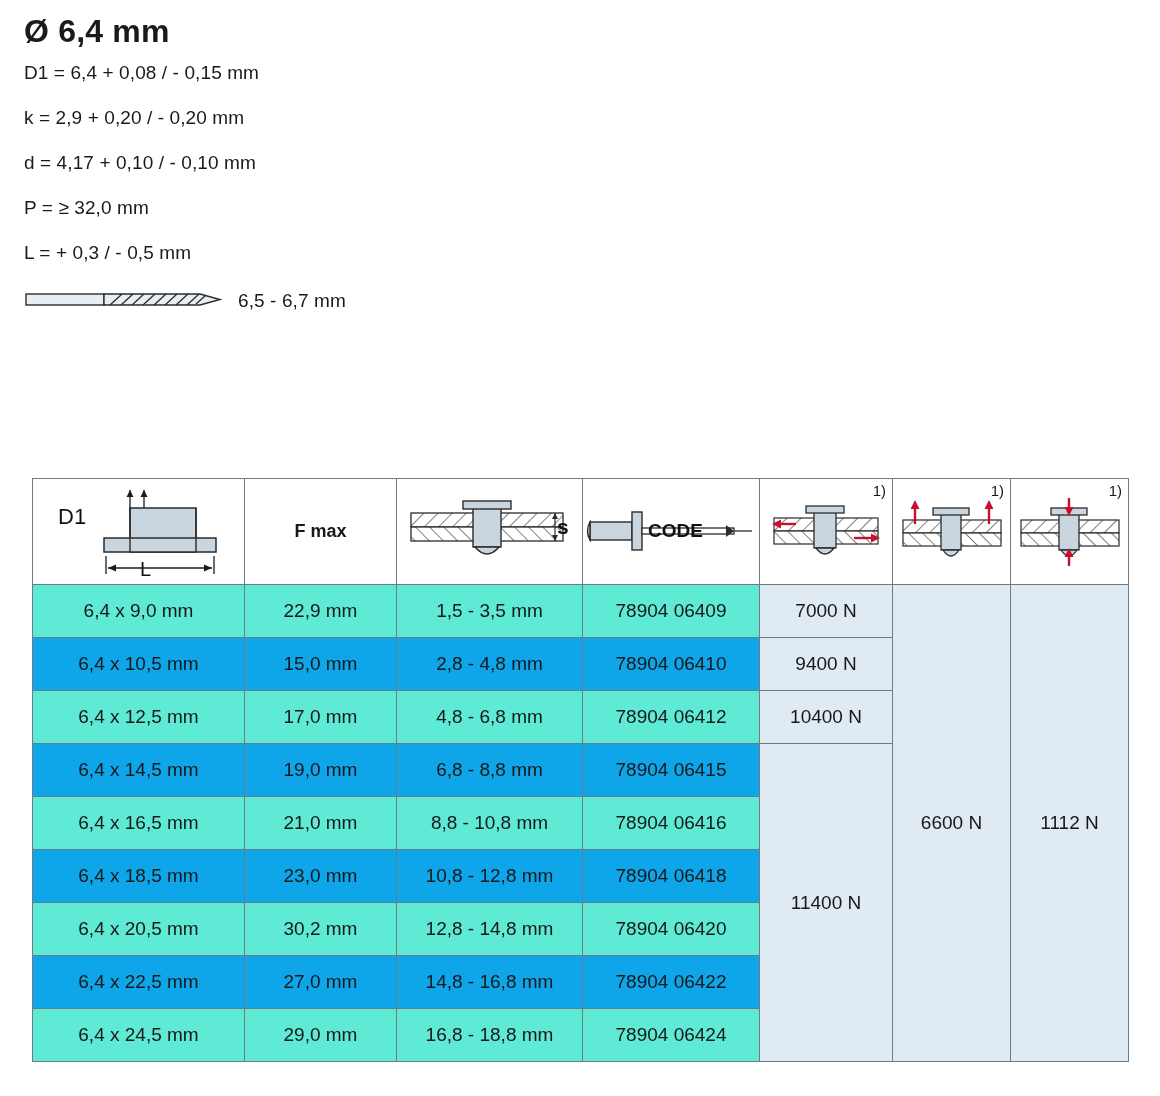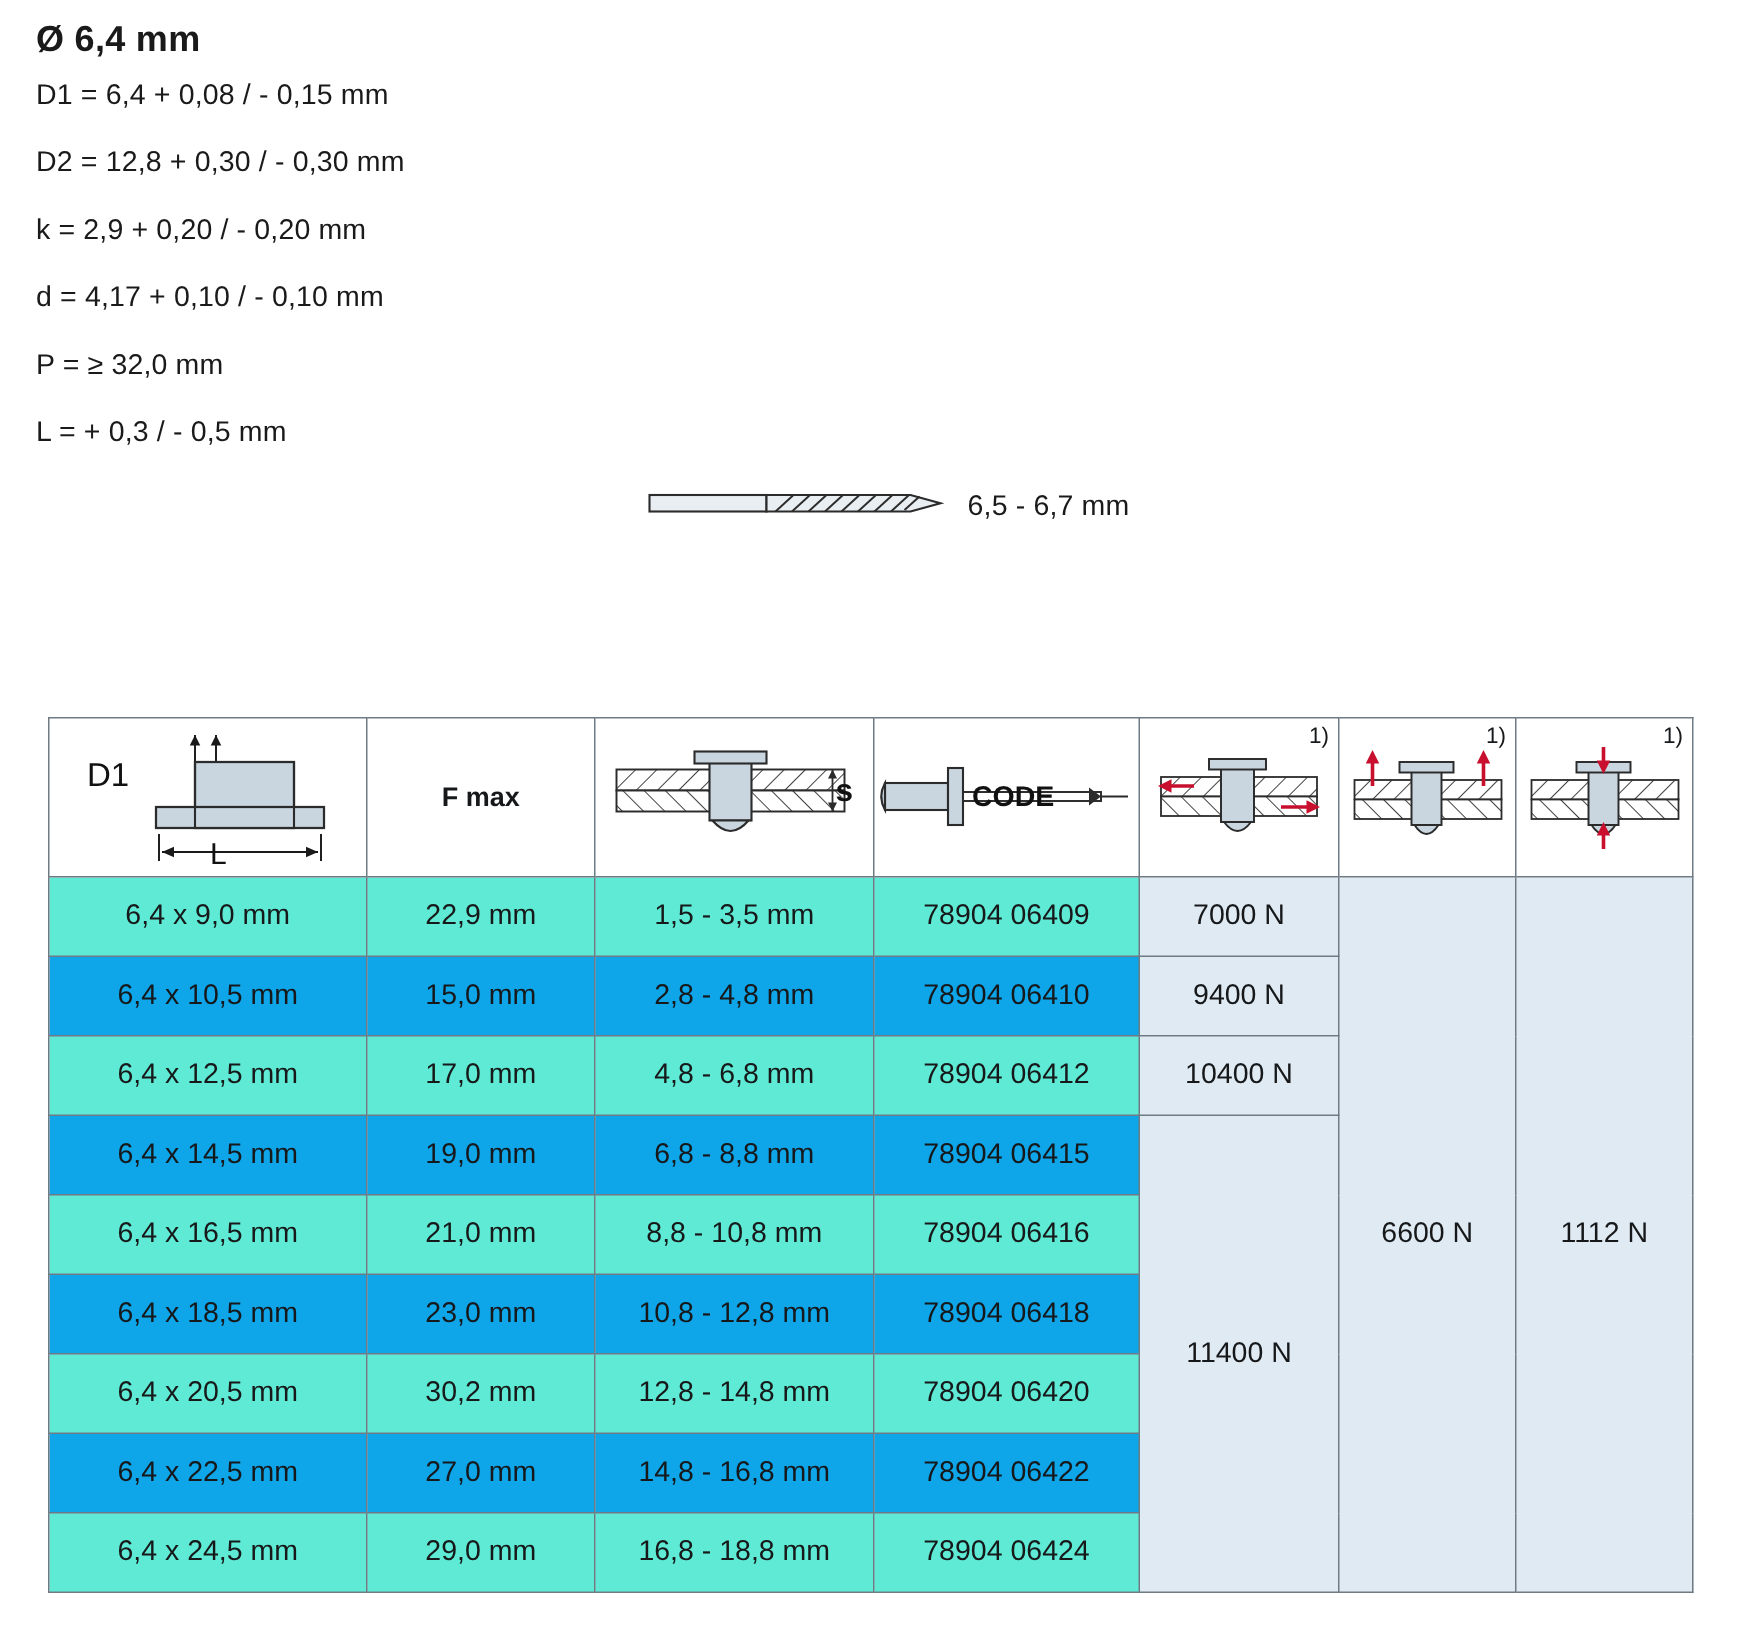--- a/index.html
+++ b/index.html
@@ -13,38 +13,37 @@
   .page {
     position: relative;
     width: 1160px; height: 1096px;
     padding: 0;
   }
   
   .spec-block {
     padding: 14px 0 0 24px;
   }
   .title {
-    font-size: 24px;
+    font-size: 32px;
     font-weight: bold;
     letter-spacing: 0.2px;
     margin: 0 0 14px 0;
     line-height: 1.1;
   }
   .spec-line {
     font-size: 19px;
     line-height: 1.0;
     margin: 0 12px 26px 0;
     letter-spacing: 0.1px;
   }
   .drill-row {
     display: flex;
     align-items: center;
     margin-top: 4px;
     gap: 14px;
-    justify-content: center;
   }
   .drill-icon { flex: 0 0 auto; }
   .drill-label {
     font-size: 19px;
     letter-spacing: 0.1px;
   }
 
   
   .table-wrap {
     position: absolute;
@@ -106,21 +105,20 @@
 </style>
 </head>
 <body>
 
 <div class="page">
 
   <div class="spec-block">
     <h1 class="title">Ø 6,4 mm</h1>
 
     <div class="spec-line">D1 = 6,4  + 0,08 / - 0,15 mm</div>
-    <div class="spec-line">D2 = 12,8 + 0,30 / - 0,30 mm</div>
     <div class="spec-line">k = 2,9 + 0,20 / - 0,20 mm</div>
     <div class="spec-line">d = 4,17 + 0,10 / - 0,10 mm</div>
     <div class="spec-line">P = ≥ 32,0 mm</div>
     <div class="spec-line">L = + 0,3 / - 0,5 mm</div>
 
     <div class="drill-row">
       <span class="drill-icon">
         <svg width="200" height="22" viewBox="0 0 200 22">
 
           <rect x="2" y="6" width="78" height="11" fill="#e9eef2" stroke="#2b2b2b" stroke-width="1.4"></rect>

